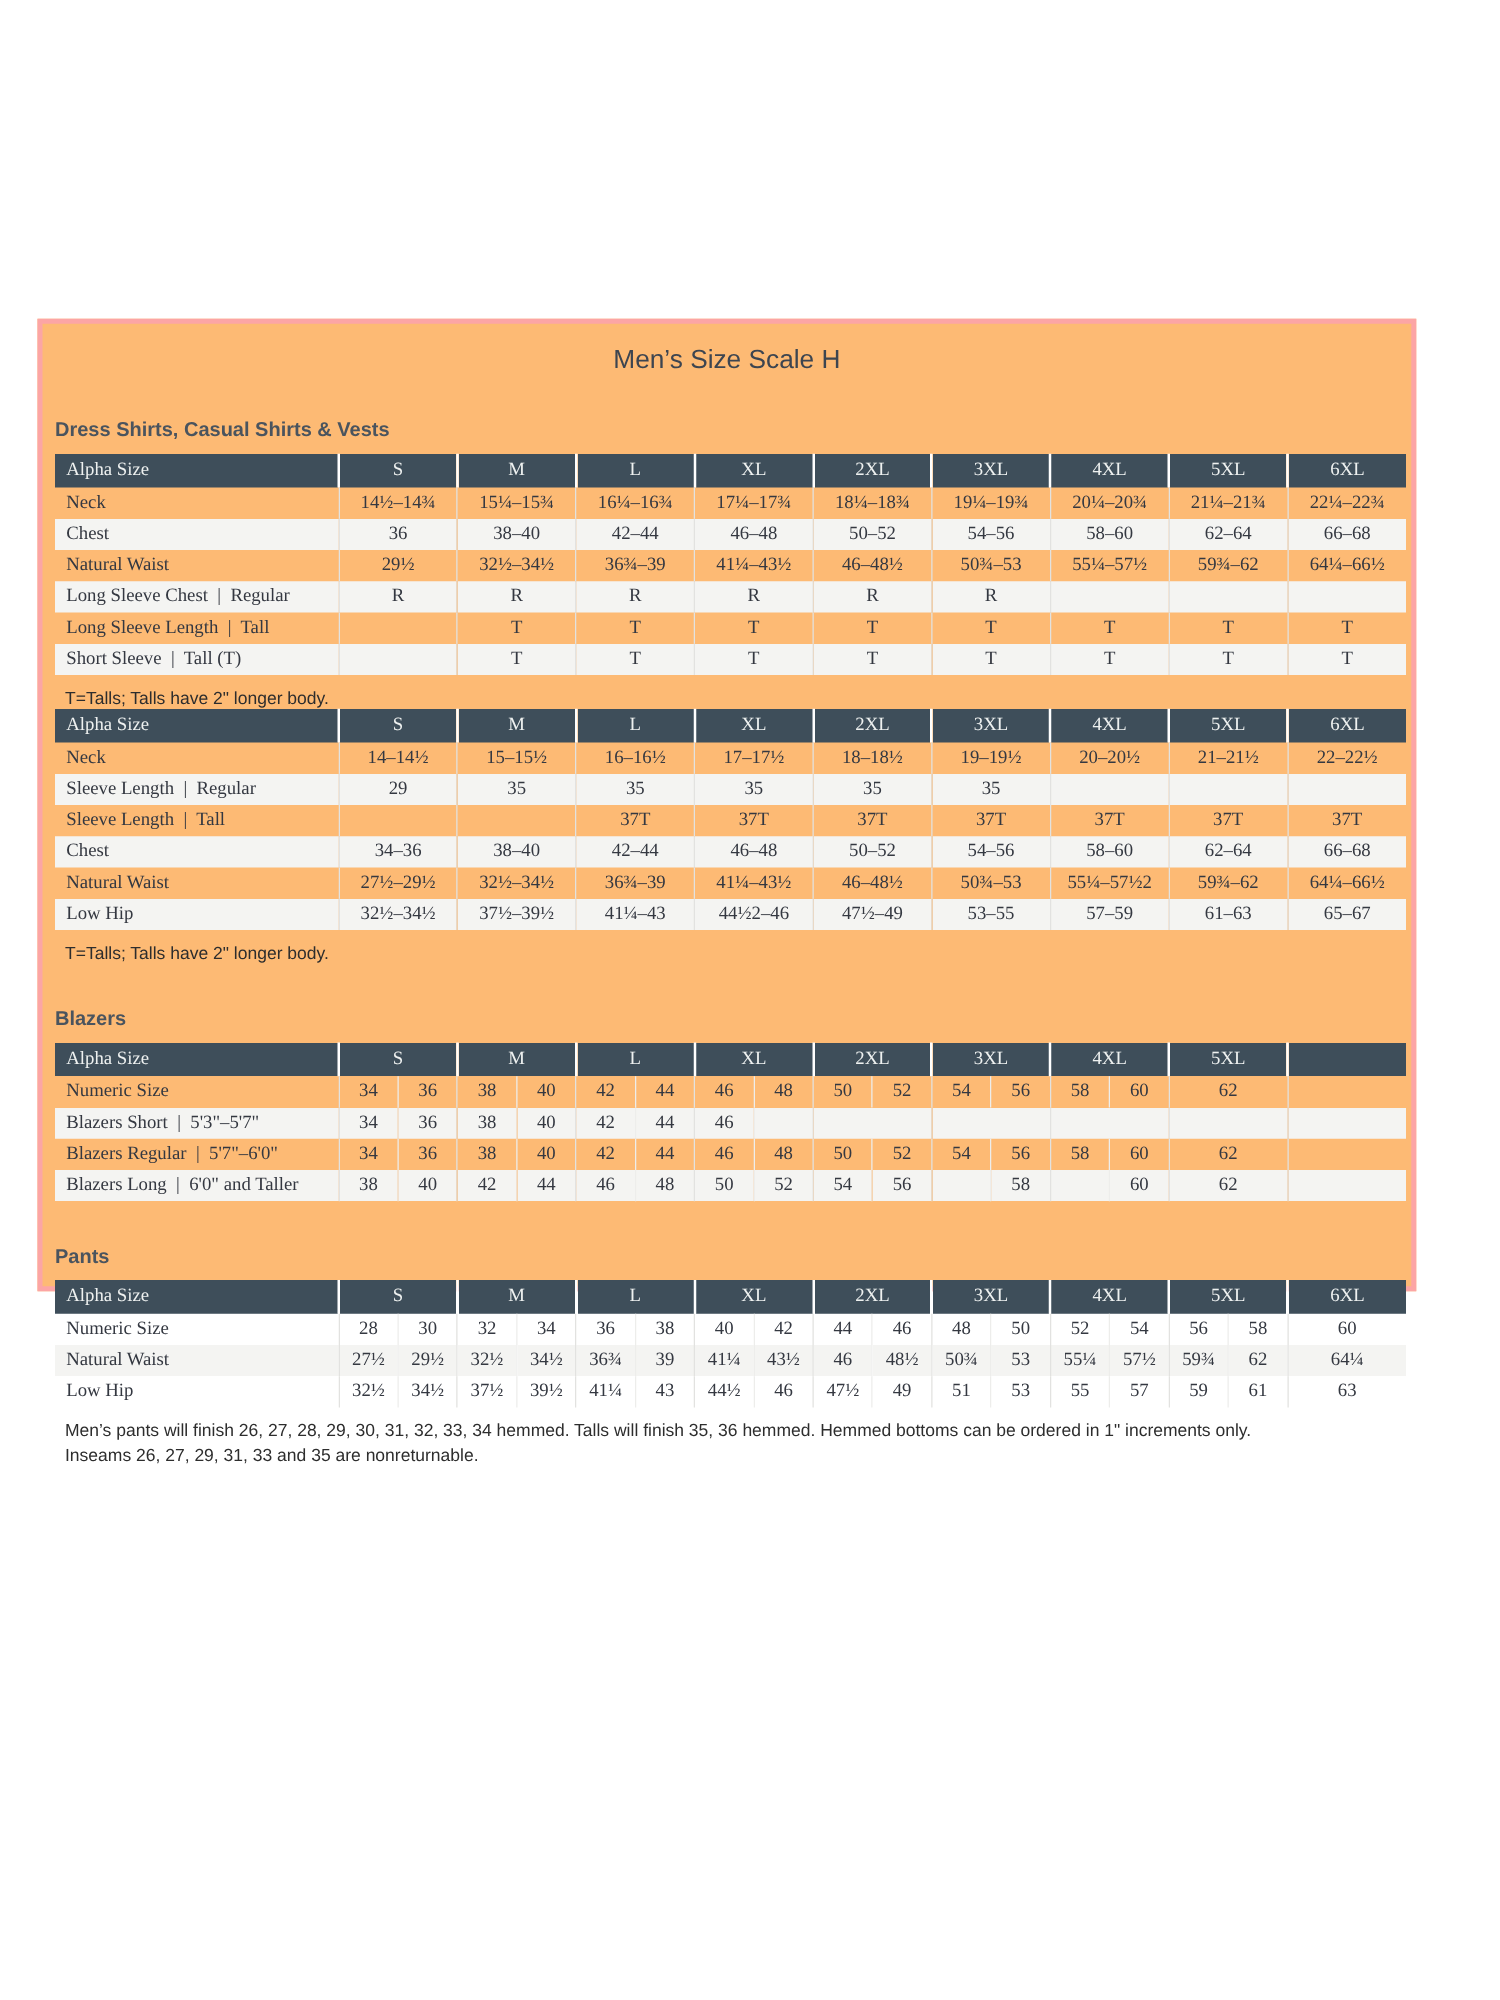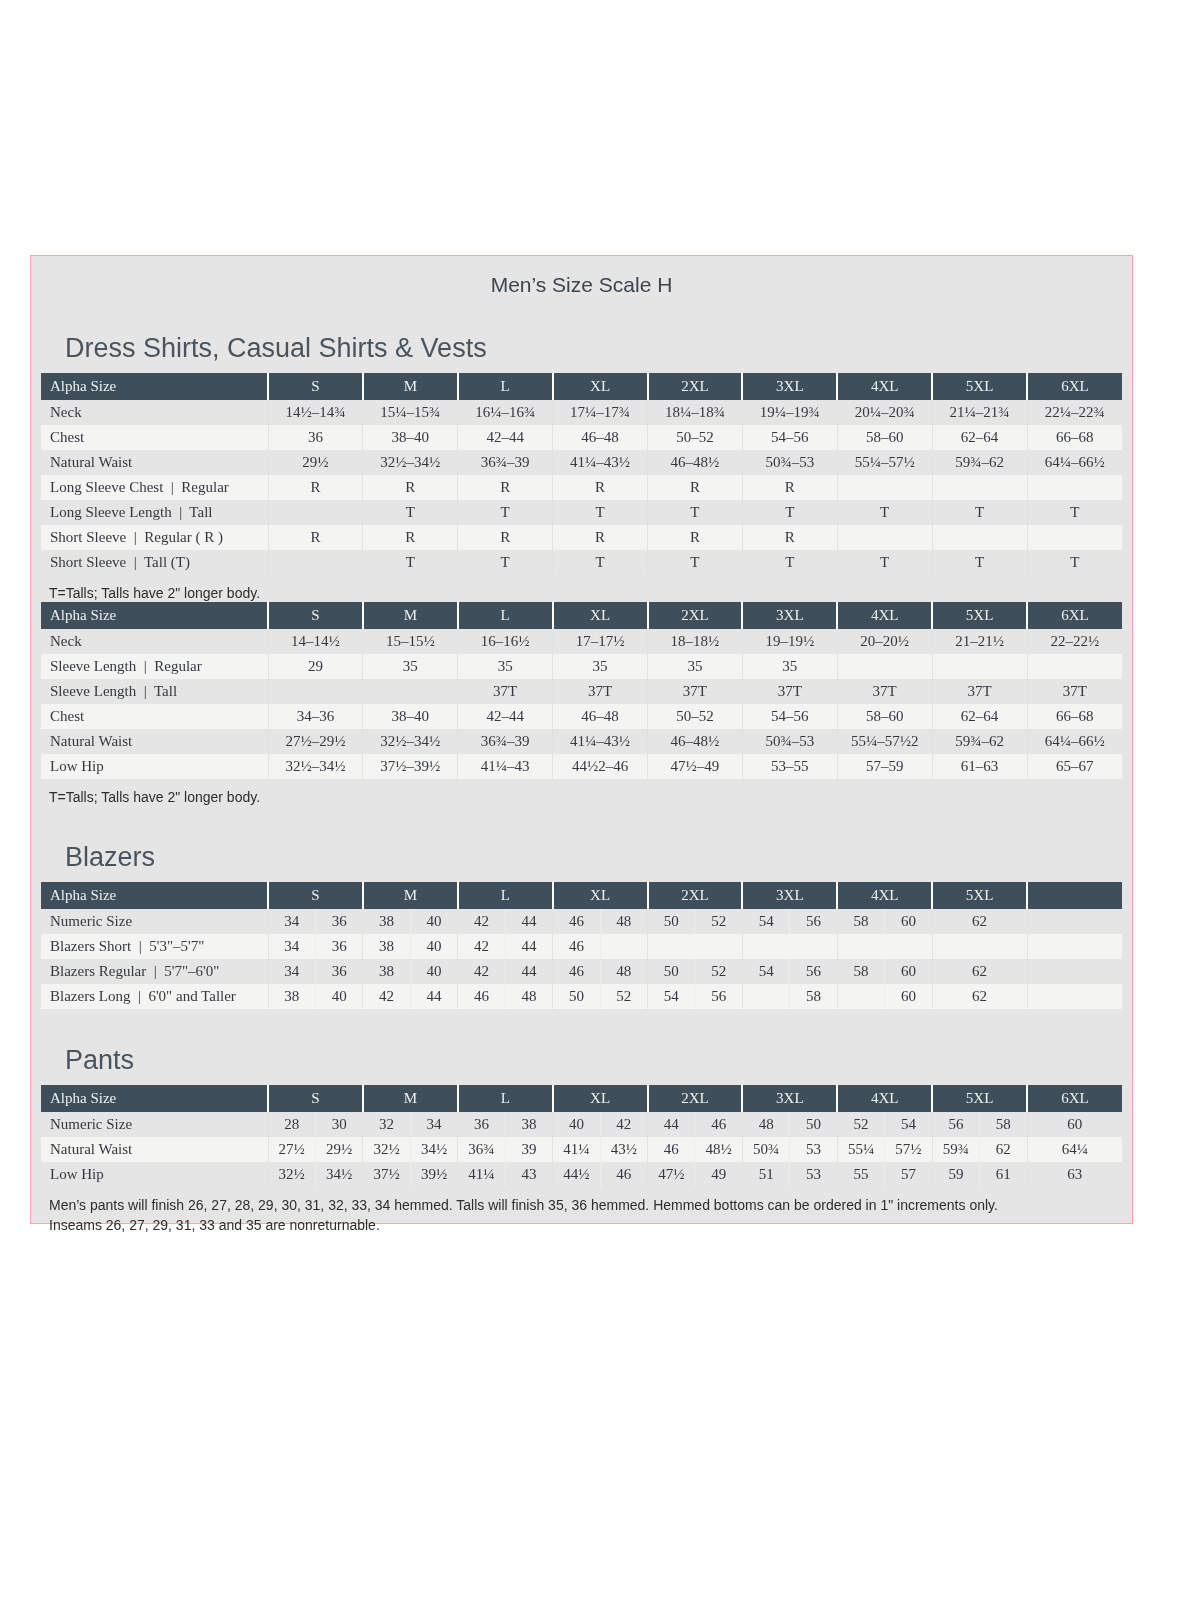--- a/index.html
+++ b/index.html
@@ -1,27 +1,27 @@
 <!DOCTYPE html>
 <html><head>
 <meta charset="utf-8">
 <style>
   html,body { margin:0; padding:0; background:#ffffff; }
   body { width:1200px; height:1600px; position:relative; font-family:"Liberation Sans", sans-serif; }
   .card {
-    position:absolute; left:30px; top:255px; width:1103px; height:969px;
-    box-sizing:border-box; border:1px solid #fca5a5; background:#e5e5e5; padding:0 10px;
+    position:absolute; left:30px; top:255px; width:1103px; height:778px;
+    box-sizing:border-box; border:4px solid #fca5a5; background:#fdba74; padding:0 10px;
   }
   .doc-title {
     margin:0; padding-top:17px; text-align:center;
     font-size:21px; font-weight:400; color:#3d4550;
   }
   .section-heading {
-    font-size:27px; font-weight:400; color:#4a545e;
-    margin:36px 0 9px 24px;
+    font-size:16px; font-weight:700; color:#4a545e;
+    margin:36px 0 9px 0;
   }
   table.size-table { border-collapse:collapse; table-layout:fixed; width:1081px; }
   table.size-table th, table.size-table td {
     padding:0; font-family:"Liberation Serif", serif; font-size:15px; overflow:hidden;
   }
   thead th {
     background:#3e4e5a; color:#eef1f0; font-weight:400; height:27px;
     border-left:2px solid #ffffff; text-align:center;
   }
   thead th.label-col { text-align:left; padding-left:9px; border-left:none; }
@@ -123,32 +123,20 @@
               <td class="label-cell">Long Sleeve Length  |  Tall</td>
               <td class="value-cell"></td>
               <td class="value-cell">T</td>
               <td class="value-cell">T</td>
               <td class="value-cell">T</td>
               <td class="value-cell">T</td>
               <td class="value-cell">T</td>
               <td class="value-cell">T</td>
               <td class="value-cell">T</td>
               <td class="value-cell">T</td>
-            </tr>
-            <tr class="data-row">
-              <td class="label-cell">Short Sleeve  |  Regular ( R )</td>
-              <td class="value-cell">R</td>
-              <td class="value-cell">R</td>
-              <td class="value-cell">R</td>
-              <td class="value-cell">R</td>
-              <td class="value-cell">R</td>
-              <td class="value-cell">R</td>
-              <td class="value-cell"></td>
-              <td class="value-cell"></td>
-              <td class="value-cell"></td>
             </tr>
             <tr class="data-row">
               <td class="label-cell">Short Sleeve  |  Tall (T)</td>
               <td class="value-cell"></td>
               <td class="value-cell">T</td>
               <td class="value-cell">T</td>
               <td class="value-cell">T</td>
               <td class="value-cell">T</td>
               <td class="value-cell">T</td>
               <td class="value-cell">T</td>

